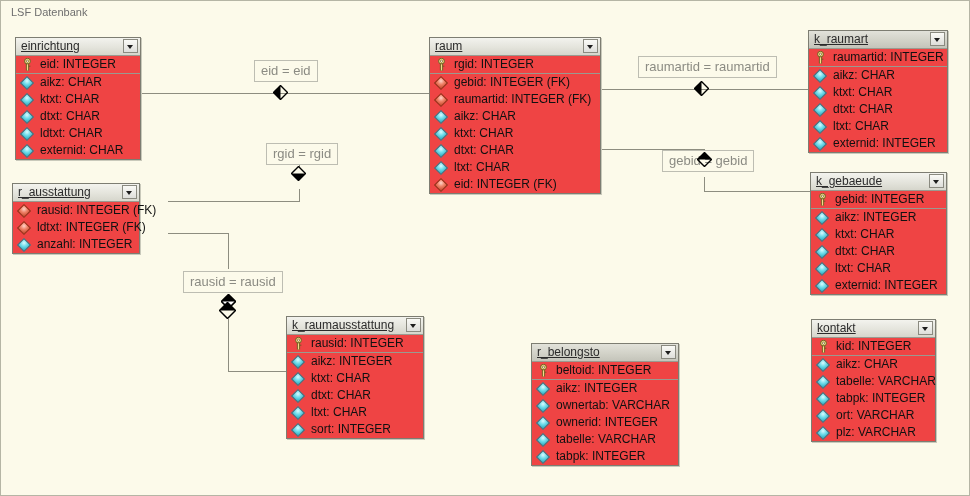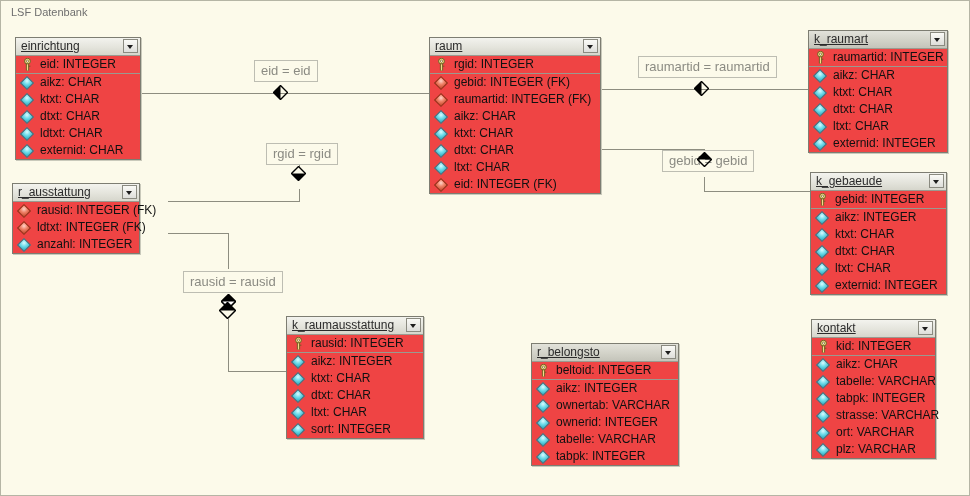--- a/index.html
+++ b/index.html
@@ -364,20 +364,19 @@
         <div class="tbl-body">
           <div class="col pk"><span class="ico-key"><svg viewBox="0 0 11 13" width="11" height="13">
                 <circle cx="5.5" cy="3.2" r="2.9" fill="#f2dc8a" stroke="#6b5a1d" stroke-width="1"></circle>
                 <circle cx="5.5" cy="3.2" r="1.1" fill="#ffffff" stroke="#6b5a1d" stroke-width="0.7"></circle>
                 <path d="M4.4 5.8 L4.4 12.2 L5.5 13 L6.6 12.2 L6.6 5.8 Z" fill="#f2dc8a" stroke="#6b5a1d" stroke-width="0.9"></path>
                 <path d="M6.6 8.2 L8.4 8.2" stroke="#6b5a1d" stroke-width="0.9"></path>
               </svg></span><span>kid: INTEGER</span></div>
           <div class="col"><span class="ico-dia attr"></span><span>aikz: CHAR</span></div>
           <div class="col"><span class="ico-dia attr"></span><span>tabelle: VARCHAR</span></div>
           <div class="col"><span class="ico-dia attr"></span><span>tabpk: INTEGER</span></div>
-          <div class="col"><span class="ico-dia attr"></span><span>strasse: VARCHAR</span></div>
           <div class="col"><span class="ico-dia attr"></span><span>ort: VARCHAR</span></div>
           <div class="col"><span class="ico-dia attr"></span><span>plz: VARCHAR</span></div>
         </div>
       </div>
     </div>
 
 </div>
 
 </body></html>

